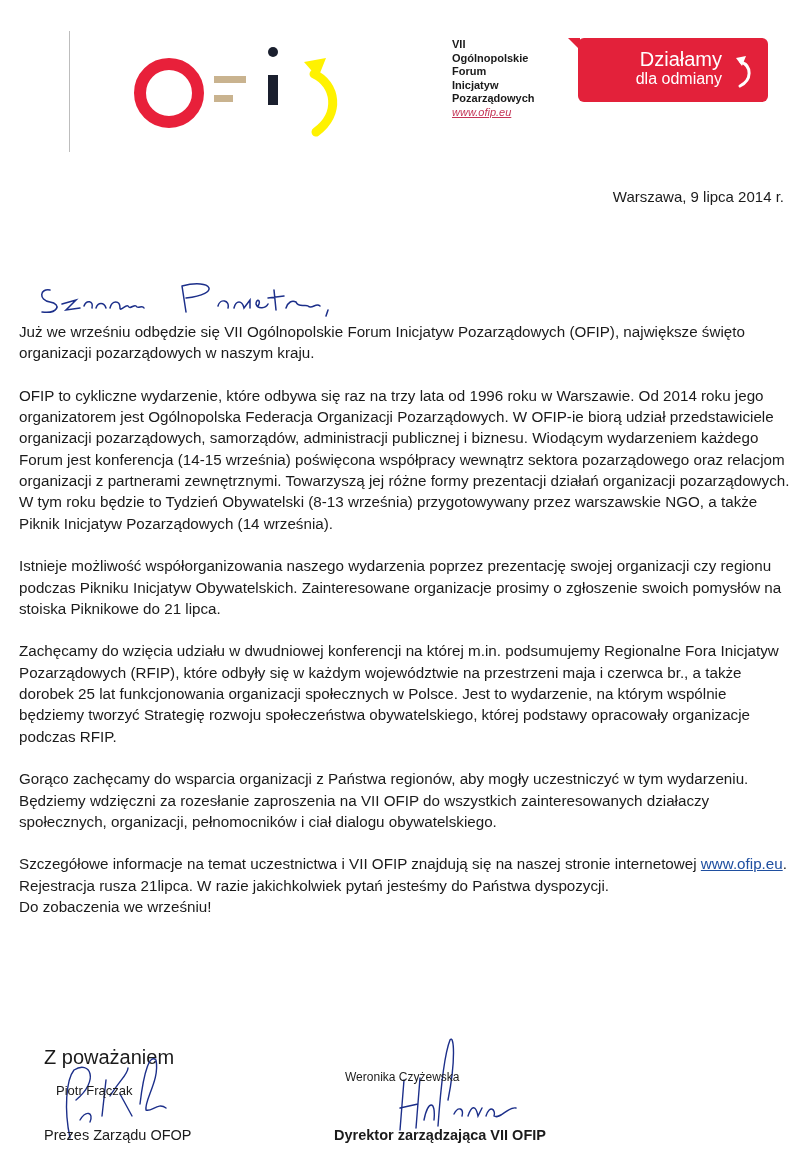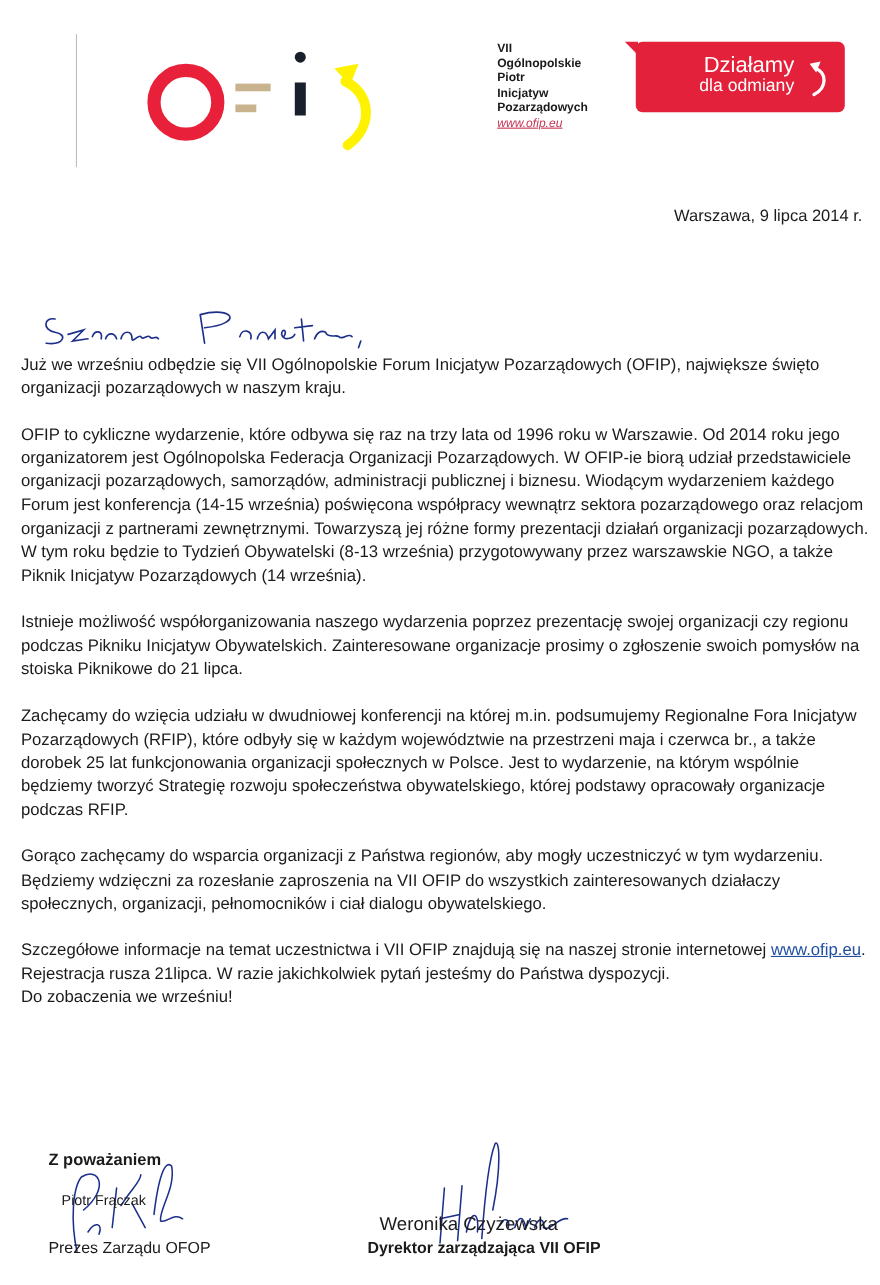--- a/index.html
+++ b/index.html
@@ -30,24 +30,24 @@
   .slogan-arrow { position: absolute; right: 12px; top: 14px; width: 22px; height: 38px; }
 
   .date { position: absolute; right: 16px; top: 188px; font-size: 15px; }
 
   .salutation { position: absolute; left: 36px; top: 278px; width: 360px; height: 40px; }
 
   .body-text { position: absolute; left: 19px; top: 321px; width: 775px; font-size: 15.2px; line-height: 21.3px; }
   .body-text p { margin: 0 0 21.3px 0; }
   .body-text a { color: #1f4fa0; text-decoration: underline; }
 
-  .closing { position: absolute; left: 44px; top: 1046px; font-size: 15px; font-weight: bold; }
+  .closing { position: absolute; left: 44px; top: 1046px; font-size: 20px; }
   .sig-name-left { position: absolute; left: 56px; top: 1083px; font-size: 13px; }
   .sig-title-left { position: absolute; left: 44px; top: 1127px; font-size: 14.5px; }
-  .sig-name-right { position: absolute; left: 345px; top: 1103px; font-size: 17px; text-align: center; }
+  .sig-name-right { position: absolute; left: 345px; top: 1070px; font-size: 12px; text-align: center; }
   .sig-title-right { position: absolute; left: 334px; top: 1127px; font-size: 14.5px; font-weight: bold; }
   .sig-scribble { position: absolute; }
 </style>
 </head>
 <body>
 
 <div class="logo-area">
   <div class="logo-o"></div>
   <div class="logo-eq1"></div>
   <div class="logo-eq2"></div>
@@ -55,21 +55,21 @@
   <div class="logo-i-stem"></div>
   <svg class="logo-arrow" viewBox="0 0 50 110">
     <path d="M18 30 C 40 40, 45 70, 20 88" fill="none" stroke="#fff200" stroke-width="9" stroke-linecap="round"></path>
     <path d="M8 18 L 30 14 L 22 34 Z" fill="#fff200"></path>
   </svg>
 </div>
 
 <div class="forum-block">
   <span class="vii line">VII</span>
   <span class="line">Ogólnopolskie</span>
-  <span class="line">Piotr</span>
+  <span class="line">Forum</span>
   <span class="line">Inicjatyw</span>
   <span class="line">Pozarządowych</span>
   <span class="url">www.ofip.eu</span>
 </div>
 
 <div class="slogan-tail"></div>
 <div class="slogan-box">
   <span class="slogan-line1">Działamy</span>
   <span class="slogan-line2">dla odmiany</span>
   <svg class="slogan-arrow" viewBox="0 0 22 38">

